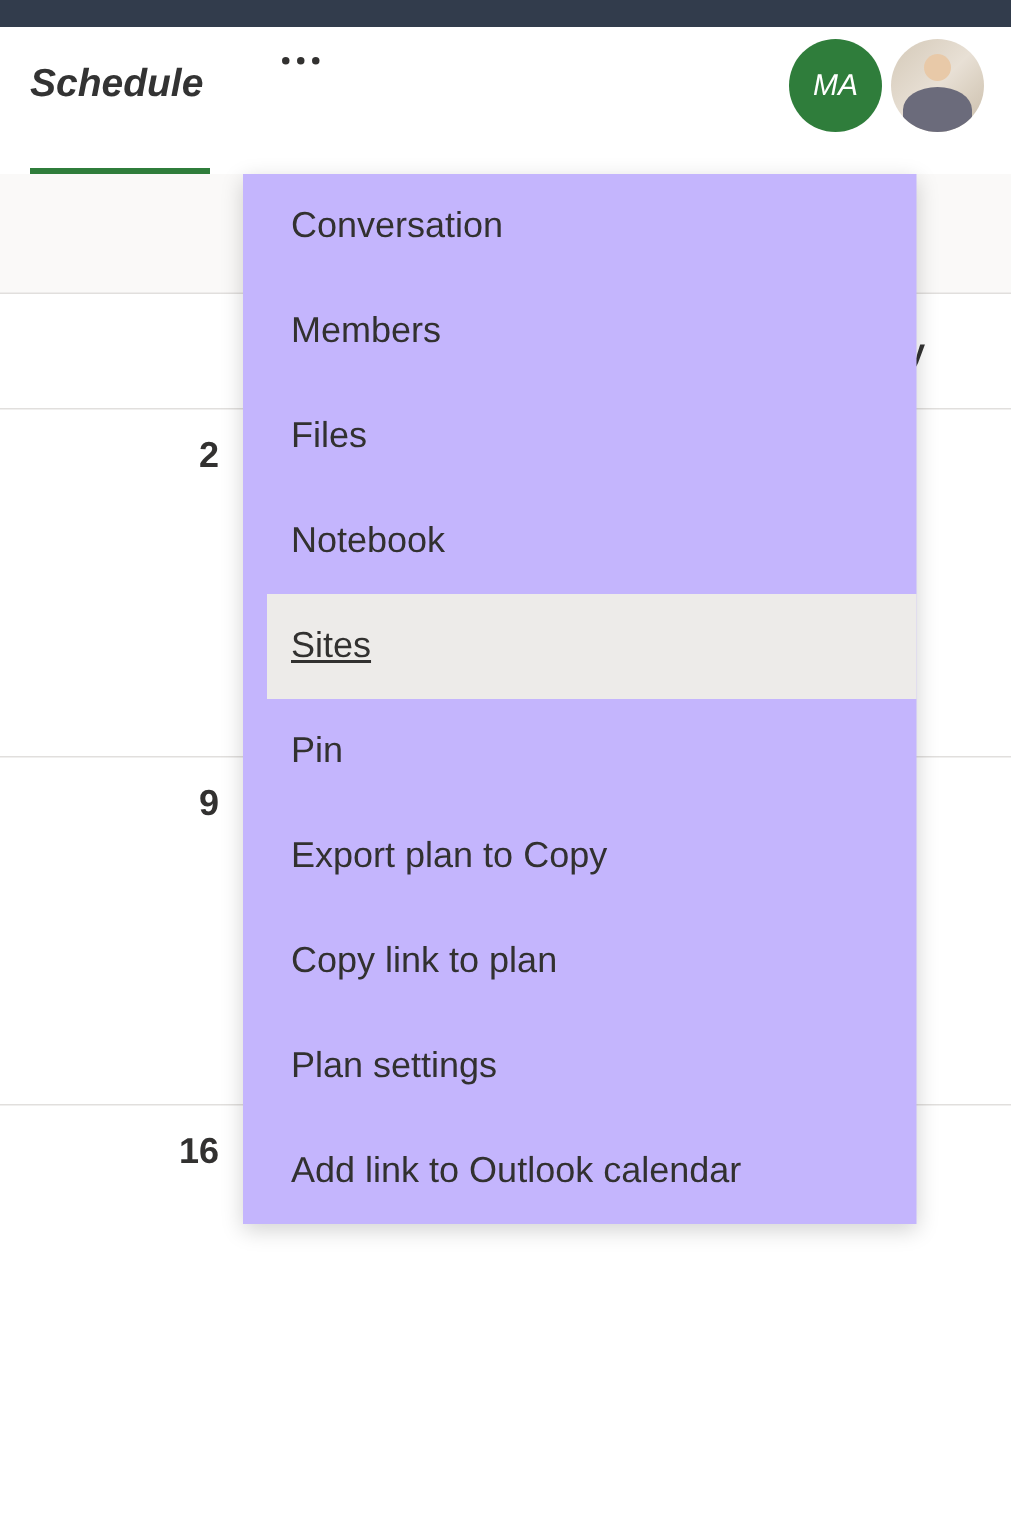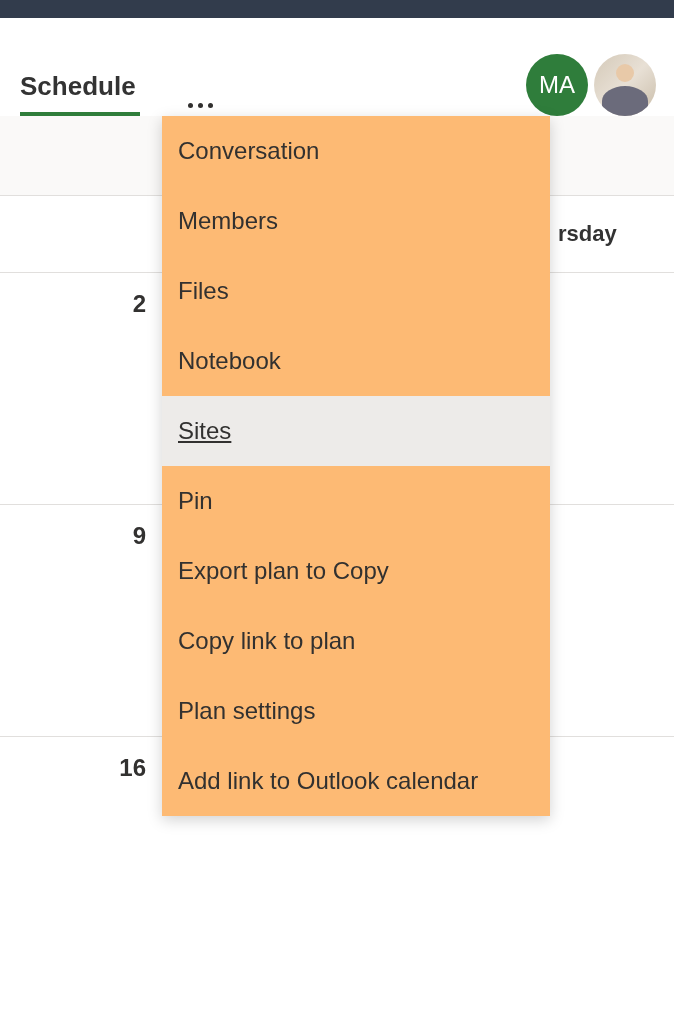--- a/index.html
+++ b/index.html
@@ -13,24 +13,25 @@
       width: 674px;
       height: 1016px;
       overflow: hidden;
     }
     .top-bar {
       height: 18px;
       background: #323c4c;
     }
     .header-row {
       display: flex;
-      align-items: flex-end;
+      align-items: flex-start;
       padding: 22px 18px 0 20px;
       height: 98px;
       position: relative;
+      font-style: italic;
     }
     .tab {
       font-size: 26px;
       font-weight: 600;
       color: #333;
       padding-bottom: 14px;
       cursor: pointer;
     }
     .tab-underline {
       position: absolute;
@@ -62,21 +63,21 @@
       height: 62px;
       border-radius: 50%;
       margin-top: -14px;
     }
     .avatar-initials {
       background: #2f7d3b;
       color: #ffffff;
       display: flex;
       align-items: center;
       justify-content: center;
-      font-size: 24px;
+      font-size: 20px;
       font-weight: 500;
       margin-right: 6px;
     }
     .avatar-photo {
       background: linear-gradient(135deg, #d4c9b8 0%, #e8e0d5 50%, #c9bca8 100%);
       position: relative;
       overflow: hidden;
     }
     .avatar-photo::before {
       content: "";
@@ -130,24 +131,25 @@
       padding: 17px 14px 0 0;
       text-align: right;
       font-size: 24px;
       font-weight: 700;
       color: #323130;
     }
     .dropdown {
       position: absolute;
       top: 116px;
       left: 162px;
-      width: 388px;
-      background: #fdba74;
+      width: 449px;
+      background: #c4b5fd;
       box-shadow: 0 4px 14px rgba(0,0,0,0.18);
       z-index: 100;
+      padding-left: 16px;
     }
     .dropdown-item {
       padding: 21px 16px;
       font-size: 24px;
       color: #323130;
       cursor: pointer;
     }
     .dropdown-item.hover {
       background: #edebe9;
       text-decoration: underline;

